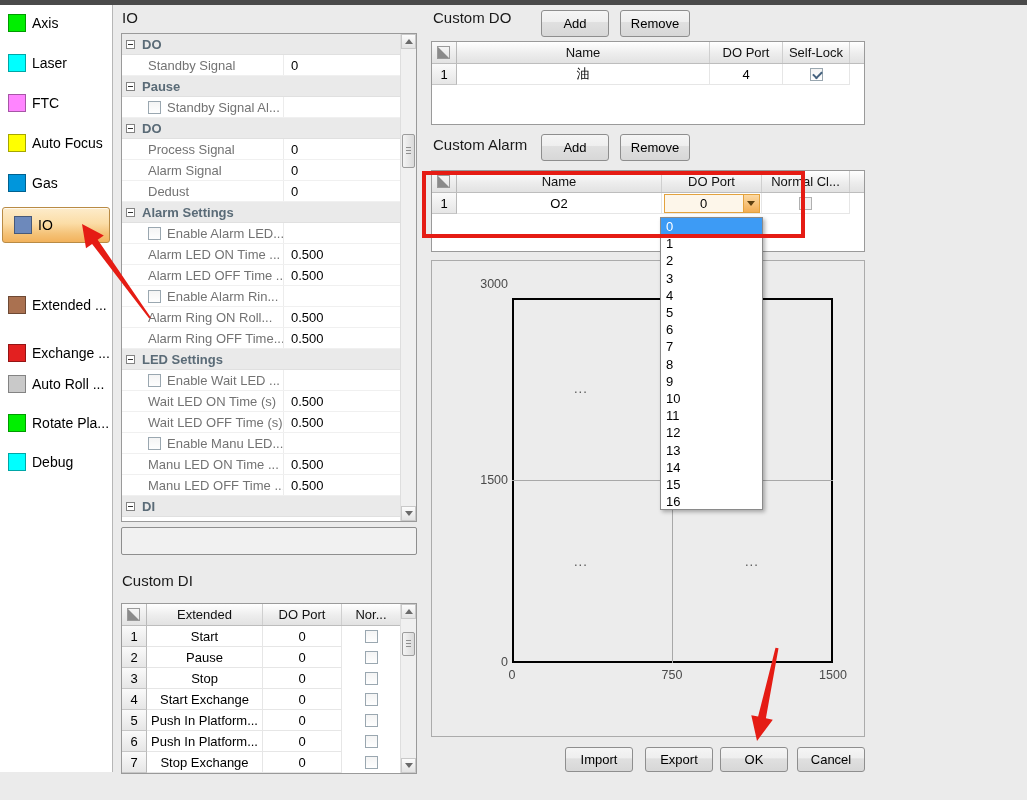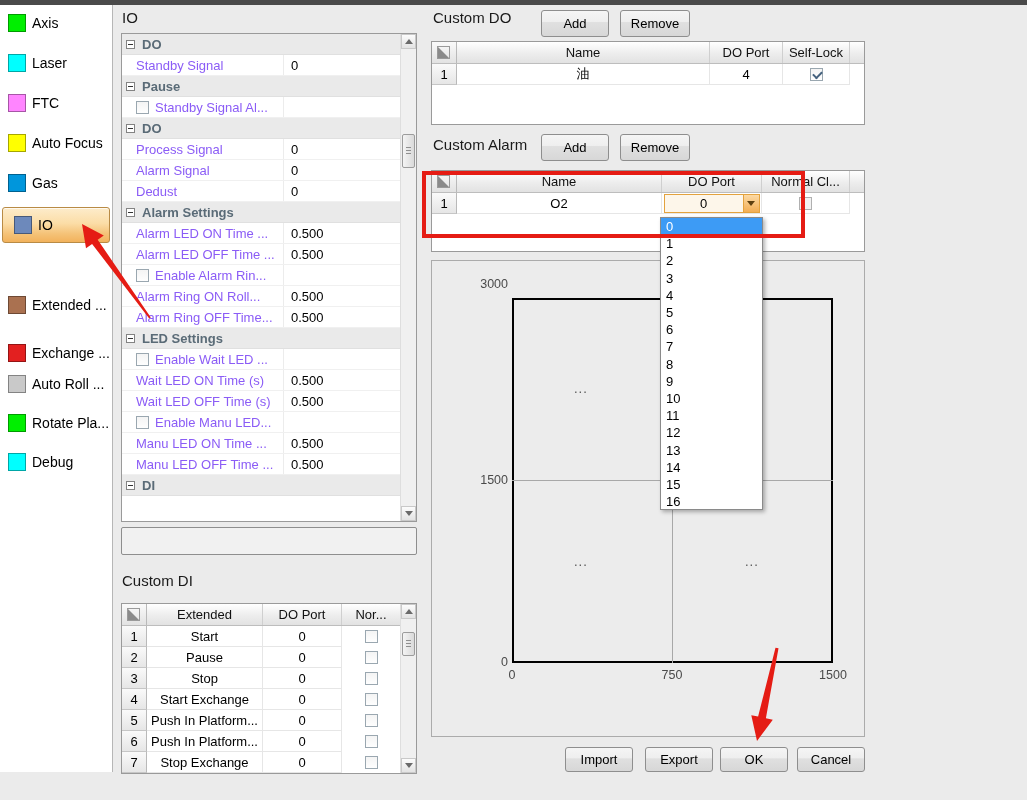--- a/index.html
+++ b/index.html
@@ -20,21 +20,21 @@
 
   
   .panel-title{position:absolute;font-size:15px;color:#1a1a1a;}
   .pgrid{position:absolute;left:121px;top:33px;width:296px;height:489px;background:#fff;border:1px solid #9a9a9a;display:flex;}
   .pgrid-main{flex:1;overflow:hidden;}
   .pg-row{display:flex;height:21px;align-items:center;font-size:13px;border-bottom:1px solid #f0f0f0;}
   .pg-row.sec{background:#eaeaea;border-bottom:1px solid #e0e0e0;}
   .expander{width:9px;height:9px;border:1px solid #838383;background:#fff;position:relative;margin-left:4px;flex:0 0 auto;}
   .expander::after{content:"";position:absolute;left:1px;right:1px;top:3px;height:1px;background:#333;}
   .sec-label{margin-left:7px;font-weight:bold;color:#5a6b77;}
-  .pg-name{width:161px;padding-left:14px;display:flex;align-items:center;color:#8b5cf6;overflow:hidden;white-space:nowrap;}
+  .pg-name{width:161px;padding-left:26px;display:flex;align-items:center;color:#737373;overflow:hidden;white-space:nowrap;}
   .pg-value{flex:1;border-left:1px solid #ececec;padding-left:7px;color:#000;overflow:hidden;white-space:nowrap;height:100%;display:flex;align-items:center;}
   .cb{width:13px;height:13px;border:1px solid #9aa7b0;background:linear-gradient(#f4f4f4,#fefefe);flex:0 0 auto;margin-right:6px;position:relative;}
   .cb.checked::after{content:"";position:absolute;left:2px;top:2px;width:7px;height:4px;border-left:2px solid #44617e;border-bottom:2px solid #44617e;transform:rotate(-45deg);}
   
   .vscroll{width:16px;background:#f0f0f0;border-left:1px solid #dedede;position:relative;flex:0 0 auto;}
   .sb-btn{position:absolute;left:0;width:100%;height:15px;background:linear-gradient(#fcfcfc,#e3e3e3);border:1px solid #c9c9c9;display:flex;align-items:center;justify-content:center;}
   .sb-btn.up{top:0;}
   .sb-btn.down{bottom:0;}
   .sb-btn.up::after{content:"";border-left:4px solid transparent;border-right:4px solid transparent;border-bottom:5px solid #6a6a6a;}
   .sb-btn.down::after{content:"";border-left:4px solid transparent;border-right:4px solid transparent;border-top:5px solid #6a6a6a;}
@@ -175,20 +175,27 @@
           <span class="pg-name">Alarm Signal</span>
           <span class="pg-value">0</span>
         </div>
       <div class="pg-row">
           <span class="pg-name">Dedust</span>
           <span class="pg-value">0</span>
         </div>
       <div class="pg-row sec">
           <span class="expander"></span>
           <span class="sec-label">Alarm Settings</span>
+        </div>
+      <div class="pg-row">
+          <span class="pg-name">
+            <span class="cb"></span>
+            <span>Enable Alarm LED...</span>
+          </span>
+          <span class="pg-value"></span>
         </div>
       <div class="pg-row">
           <span class="pg-name">Alarm LED ON Time ...</span>
           <span class="pg-value">0.500</span>
         </div>
       <div class="pg-row">
           <span class="pg-name">Alarm LED OFF Time ...</span>
           <span class="pg-value">0.500</span>
         </div>
       <div class="pg-row">

